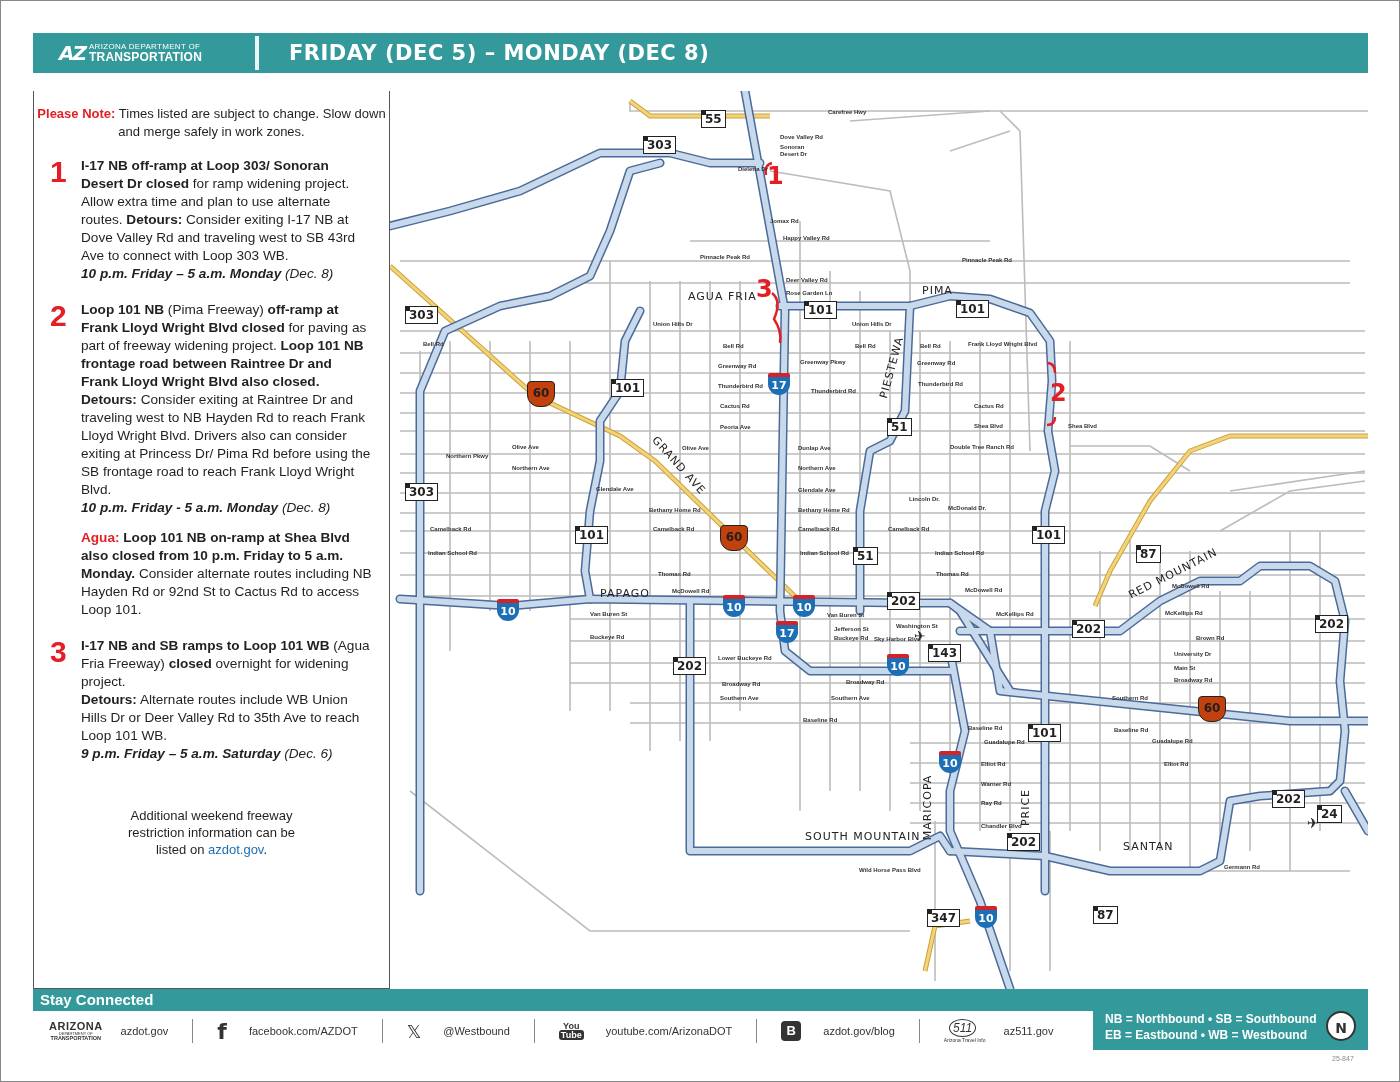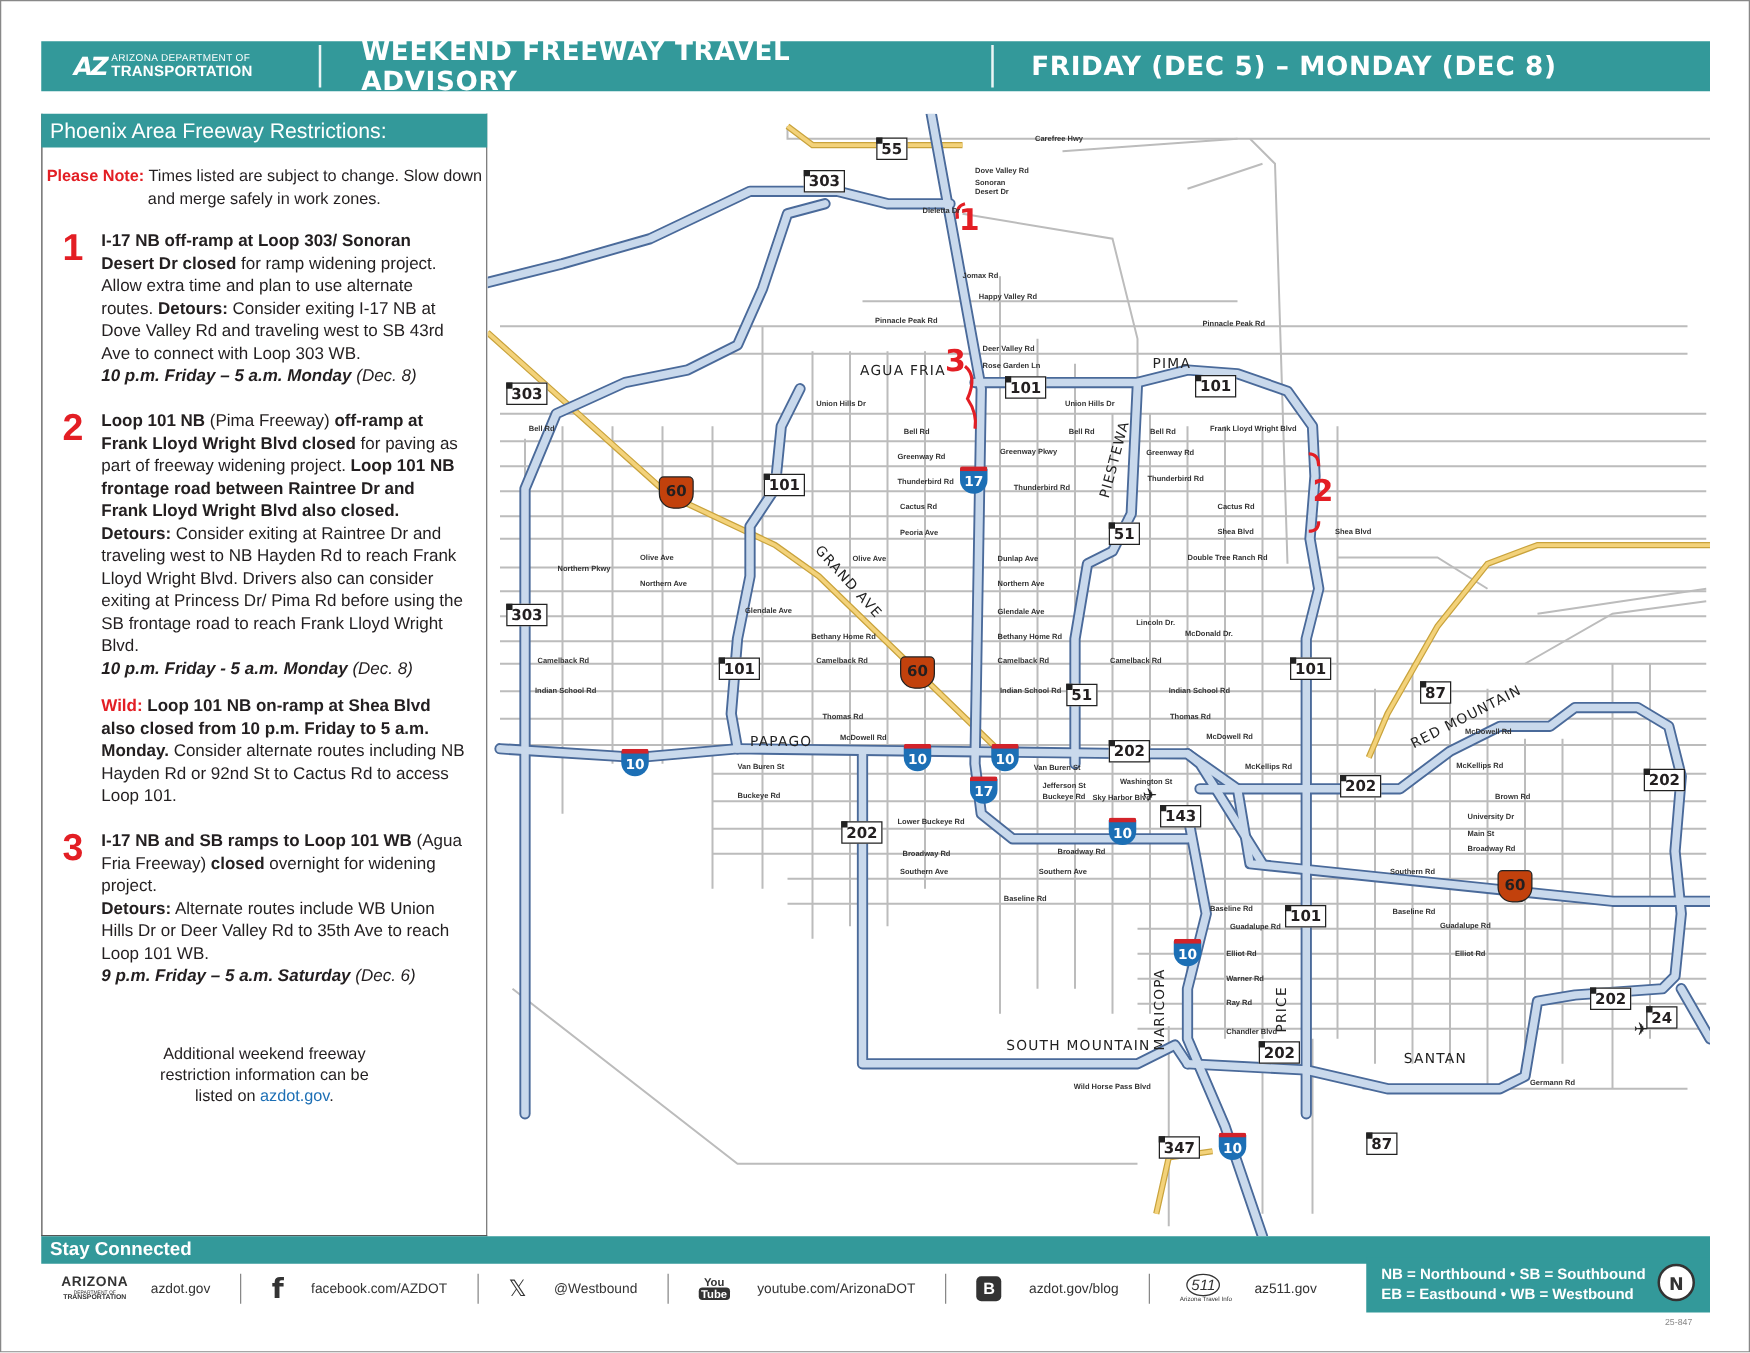--- a/index.html
+++ b/index.html
@@ -75,27 +75,25 @@
 
 <div class="header">
   <div class="logo">
     <span class="logo-az">AZ</span>
     <span class="logo-text">
       <span class="logo-line1">ARIZONA DEPARTMENT OF</span>
       <span class="logo-line2">TRANSPORTATION</span>
     </span>
   </div>
   <div class="hdr-divider"></div>
-  <div class="hdr-title">WEEKEND FREEWAY TRAVEL ADVISORY</div>
   <div class="hdr-divider"></div>
   <div class="hdr-dates">FRIDAY (DEC 5) – MONDAY (DEC 8)</div>
 </div>
 
 <div class="panel">
-  <div class="panel-head">Phoenix Area Freeway Restrictions:</div>
   <div class="note">
     <span class="red">Please Note:</span>
     <span>Times listed are subject to change. Slow down and merge safely in work zones.</span>
   </div>
 
   <div class="item">
     <div class="item-num">1</div>
     <div class="item-body">
       <b>I-17 NB off-ramp at Loop 303/ Sonoran Desert Dr closed</b><span> for ramp widening project. Allow extra time and plan to use alternate routes. </span><b>Detours:</b><span> Consider exiting I-17 NB at Dove Valley Rd and traveling west to SB 43rd Ave to connect with Loop 303 WB.</span><br>
       <span class="when">10 p.m. Friday – 5 a.m. Monday</span><span class="when-date"> (Dec. 8)</span>
@@ -104,21 +102,21 @@
 
   <div class="item" style="margin-top:18px;">
     <div class="item-num">2</div>
     <div class="item-body">
       <b>Loop 101 NB</b><span> (Pima Freeway) </span><b>off-ramp at Frank Lloyd Wright Blvd closed</b><span> for paving as part of freeway widening project. </span><b>Loop 101 NB frontage road between Raintree Dr and Frank Lloyd Wright Blvd also closed. Detours:</b><span> Consider exiting at Raintree Dr and traveling west to NB Hayden Rd to reach Frank Lloyd Wright Blvd. Drivers also can consider exiting at Princess Dr/ Pima Rd before using the SB frontage road to reach Frank Lloyd Wright Blvd.</span><br>
       <span class="when">10 p.m. Friday - 5 a.m. Monday</span><span class="when-date"> (Dec. 8)</span>
     </div>
   </div>
 
   <div class="sub-note">
-    <span class="red">Wild:</span><b> Loop 101 NB on-ramp at Shea Blvd also closed from 10 p.m. Friday to 5 a.m. Monday.</b><span> Consider alternate routes including NB Hayden Rd or 92nd St to Cactus Rd to access Loop 101.</span>
+    <span class="red">Agua:</span><b> Loop 101 NB on-ramp at Shea Blvd also closed from 10 p.m. Friday to 5 a.m. Monday.</b><span> Consider alternate routes including NB Hayden Rd or 92nd St to Cactus Rd to access Loop 101.</span>
   </div>
 
   <div class="item" style="margin-top:18px;">
     <div class="item-num">3</div>
     <div class="item-body">
       <b>I-17 NB and SB ramps to Loop 101 WB</b><span> (Agua Fria Freeway) </span><b>closed</b><span> overnight for widening project. </span><br><b>Detours:</b><span> Alternate routes include WB Union Hills Dr or Deer Valley Rd to 35th Ave to reach Loop 101 WB.</span><br>
       <span class="when">9 p.m. Friday – 5 a.m. Saturday</span><span class="when-date"> (Dec. 6)</span>
     </div>
   </div>
 

